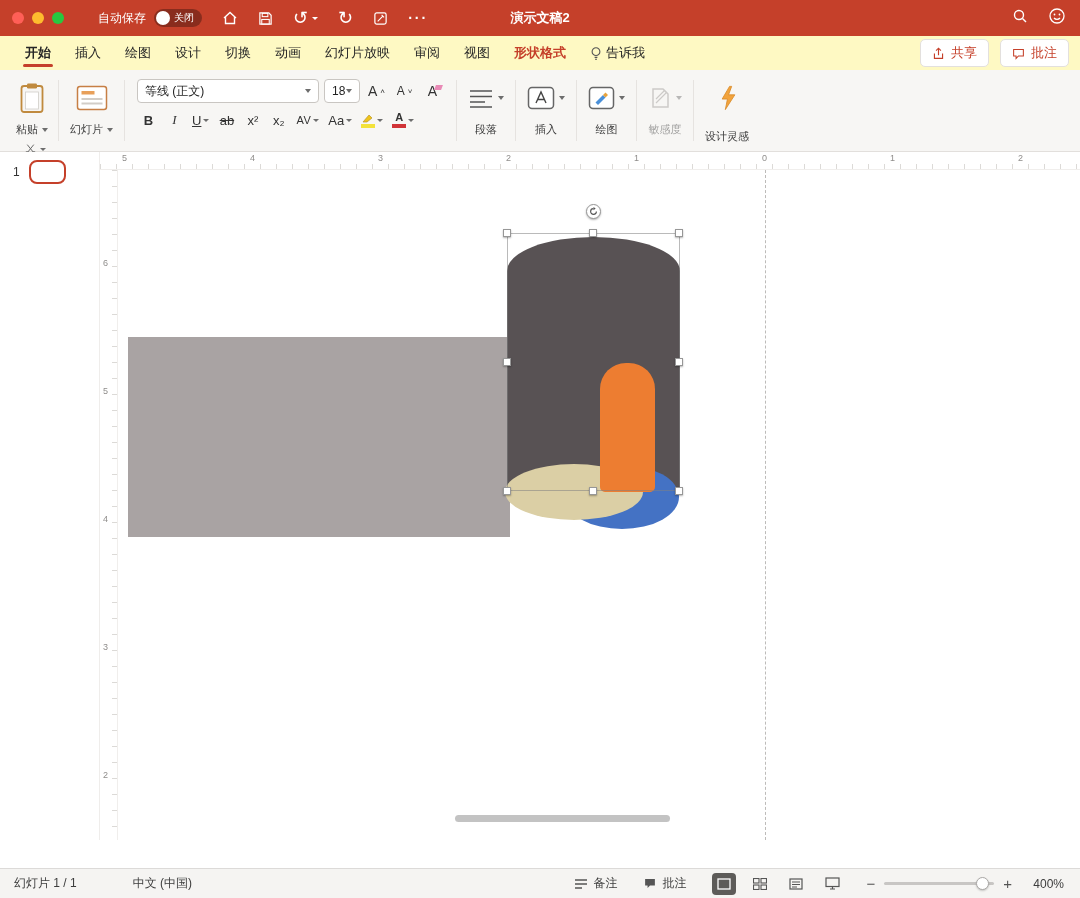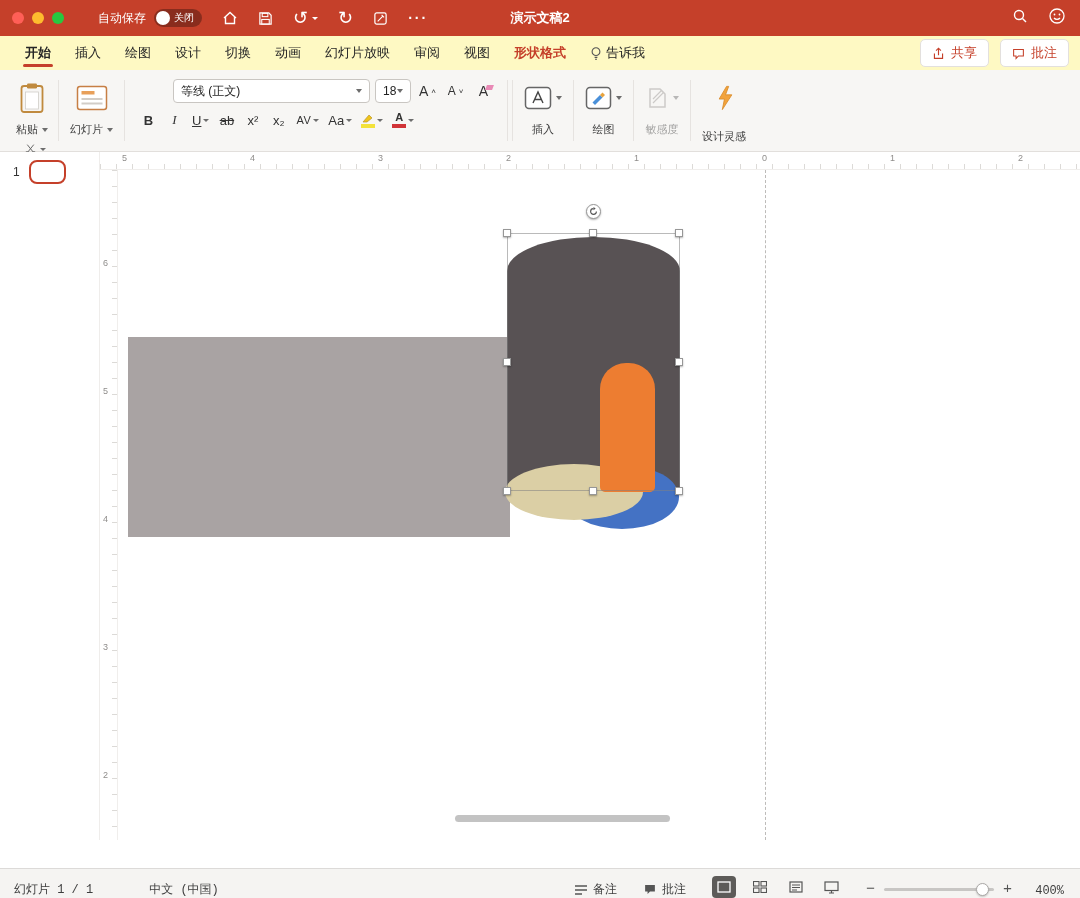--- a/index.html
+++ b/index.html
@@ -43,21 +43,21 @@
   .rlabel { font-size:11px; color:#3c3c3c; display:flex; align-items:center; gap:4px; margin-top:3px; white-space:nowrap; }
   .paste-wrap { display:flex; flex-direction:column; padding:7px 8px 4px; }
   .paste-main { display:flex; flex-direction:column; align-items:center; }
   .clip-tools { display:flex; flex-direction:column; justify-content:space-between; height:62px; margin-left:8px; padding-top:3px; }
   .clip-tool { display:flex; align-items:center; gap:3px; height:18px; }
   .font-group { display:flex; flex-direction:column; padding:9px 10px 0; }
   .font-row1 { display:flex; align-items:center; gap:5px; }
   .font-row2 { display:flex; align-items:center; gap:3px; margin-top:7px; }
   .combobox { height:24px; border:1px solid #c9c6c2; border-radius:4px; background:#fff; display:flex; align-items:center; padding:0 7px; font-size:12px; color:#222; }
   .combobox .cval { flex:1; white-space:nowrap; overflow:hidden; }
-  .fontname { width:197px;margin-left:36px; }
+  .fontname { width:182px; }
   .fontsize { width:36px; }
   .rbtn { min-width:23px; height:20px; display:flex; align-items:center; justify-content:center; gap:2px; font-size:13px; color:#333; border-radius:3px; padding:0 3px; cursor:default; }
   .rbtn .st { text-decoration:line-through; }
   .rbtn .un { text-decoration:underline; }
   .grow-mark { font-size:8px; margin-left:1px; color:#333; }
   .clear-a { color:#333; position:relative; }
   .clear-a::after { content:""; position:absolute; right:-5px; top:2px; width:7px; height:5px; background:#e98ab6; transform:skewX(-20deg); }
   .colorbtn { display:flex; flex-direction:column; align-items:center; justify-content:center; height:20px; line-height:1; }
   .colorbtn .bar { width:14px; height:4px; margin-top:1px; }
   .bar.yellow { background:#F3E23A; }
@@ -93,21 +93,21 @@
   .guide { position:absolute; left:647px; top:0; bottom:0; width:0; border-left:1px dashed #bdbbb9; }
   .sel-outline { position:absolute; left:389px; top:63px; width:173px; height:258px; border:1px solid rgba(130,130,130,0.55); pointer-events:none; }
   .handle { position:absolute; width:8px; height:8px; background:#fff; border:1px solid #979797; box-shadow:0 1px 2px rgba(0,0,0,0.3); }
   .rot-handle { position:absolute; left:468px; top:34px; width:15px; height:15px; border-radius:50%; background:#fff; border:1px solid #979797; box-shadow:0 1px 2px rgba(0,0,0,0.3); display:flex; align-items:center; justify-content:center; }
   .hscroll { position:absolute; left:337px; top:645px; width:215px; height:7px; background:#9b9b9b; opacity:0.6; border-radius:4px; }
 
   
   .notes { position:absolute; top:840px; left:0; width:100%; height:28px; background:#fff; border-top:1px solid #dedcda; display:flex; align-items:center; padding-left:110px; font-size:13px; color:#2b2b2b; }
 
   
-  .statusbar { position:absolute; top:868px; left:0; right:0; height:30px; background:#f5f4f2; border-top:1px solid #dcdad8; display:flex; align-items:flex-end; font-size:12px; color:#3d3d3d;font-family:Liberation Mono, monospace; }
+  .statusbar { position:absolute; top:868px; left:0; right:0; height:30px; background:#f5f4f2; border-top:1px solid #dcdad8; display:flex; align-items:center; font-size:12px; color:#3d3d3d; }
   .sb-slide { margin-left:14px; }
   .sb-lang { margin-left:56px; }
   .sb-spacer { flex:1; }
   .sb-btn { display:flex; align-items:center; gap:5px; margin-right:26px; cursor:default; }
   .sb-views { display:flex; align-items:center; gap:12px; margin-right:22px; }
   .view-btn { width:24px; height:22px; display:flex; align-items:center; justify-content:center; border-radius:4px; cursor:default; }
   .view-btn.selected { background:#5d5b59; }
   .sb-zoom { display:flex; align-items:center; gap:9px; margin-right:14px; }
   .zoom-sign { font-size:15px; color:#555; cursor:default; }
   .zoom-track { position:relative; width:110px; height:3px; background:#c8c6c4; border-radius:2px; }
@@ -352,20 +352,31 @@
             <span class="a">A</span>
             <span class="bar red"></span>
           </span>
           <span class="chev sm"></span>
         </div>
       </div>
     </div>
 
     <div class="rdivider"></div>
 
+    <div class="rgroup">
+      <div class="bigicon">
+        <svg width="26" height="22" viewBox="0 0 26 22">
+            <path d="M2 4 H24 M2 9.5 H24 M2 15 H17 M2 20 H24" stroke="#555" stroke-width="1.7" fill="none"></path>
+          </svg>
+        <span class="chev" style="margin-left:4px"></span>
+      </div>
+      <div class="rlabel">
+          <span>段落</span>
+        </div>
+    </div>
 
     <div class="rdivider"></div>
 
     <div class="rgroup">
       <div class="bigicon">
         <svg width="28" height="24" viewBox="0 0 28 24">
             <rect x="1.5" y="1.5" width="25" height="21" rx="3.5" fill="#fff" stroke="#666" stroke-width="1.5"></rect>
             <path d="M9 17 L14 6 L19 17 M11 13.5 H17" stroke="#444" stroke-width="1.4" fill="none"></path>
           </svg>
         <span class="chev" style="margin-left:4px"></span>

